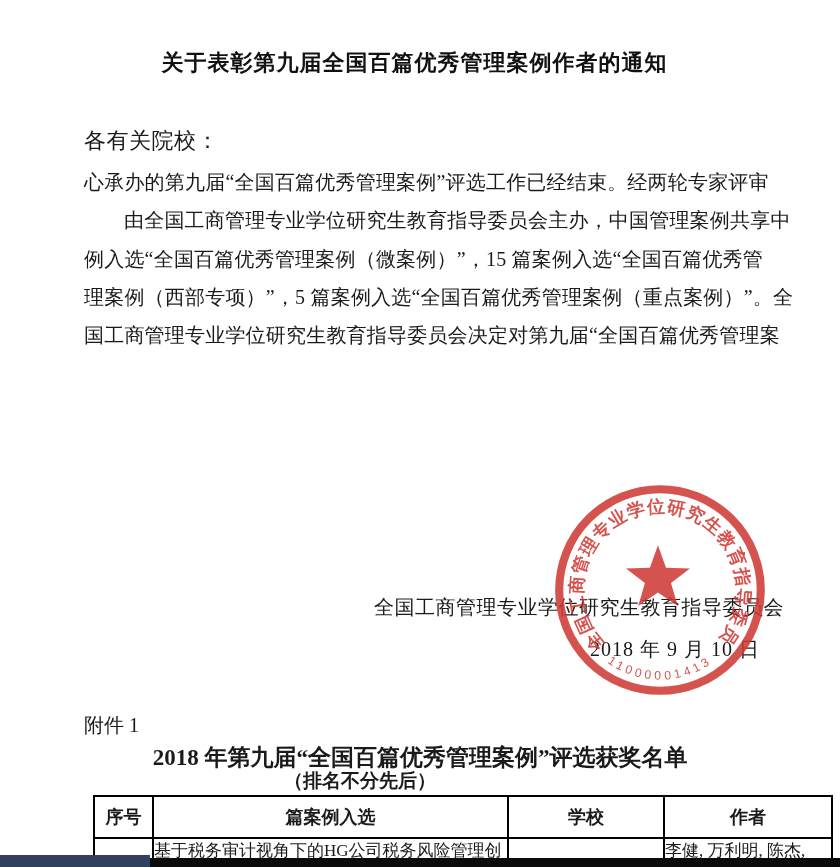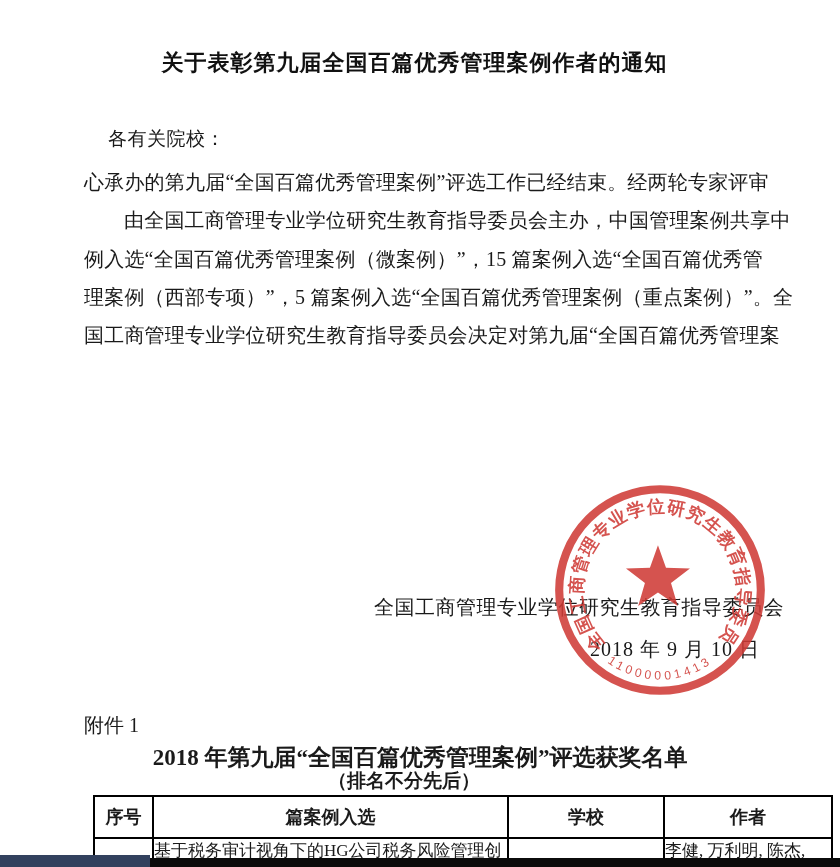--- a/index.html
+++ b/index.html
@@ -5,21 +5,21 @@
   html,body{margin:0;padding:0;background:#fff;}
   .page{
     position:relative;width:840px;height:867px;background:#ffffff;overflow:hidden;
     font-family:"Liberation Serif","DejaVu Serif",serif;color:#1a1a1a;
   }
   .notice-title{
     position:absolute;top:48px;left:0;width:829px;text-align:center;
     font-size:22px;font-weight:bold;letter-spacing:1px;color:#111;
   }
   .salutation{
-    position:absolute;top:126px;left:84px;font-size:19px;letter-spacing:.5px;margin-left:24px;
+    position:absolute;top:126px;left:84px;font-size:22px;letter-spacing:.5px;
   }
   .body-block{
     position:absolute;top:163px;left:84px;width:674px;font-size:20px;
   }
   .body-line{
     height:38.3px;line-height:38.3px;white-space:nowrap;
     text-align:justify;text-align-last:justify;letter-spacing:.2px;
   }
   .body-line.indent{padding-left:40px;width:634px;}
   .body-line.last{text-align-last:left;}
@@ -34,21 +34,21 @@
   }
   .attach-label{
     position:absolute;top:712px;left:84px;font-size:20px;
   }
   .list-title{
     position:absolute;top:742px;left:0;width:840px;text-align:center;
     font-size:23px;font-weight:bold;
   }
   .list-subtitle{
     position:absolute;top:768px;left:0;width:720px;text-align:center;
-    font-size:19px;font-weight:bold;padding-left:44px;
+    font-size:19px;font-weight:bold;
   }
   table.award{
     position:absolute;top:795px;left:93px;width:738px;
     border-collapse:collapse;table-layout:fixed;background:#fff;
   }
   table.award th, table.award td{
     border:2px solid #000;padding:0;overflow:hidden;
   }
   table.award th{
     height:40px;font-size:18px;font-weight:bold;vertical-align:middle;

